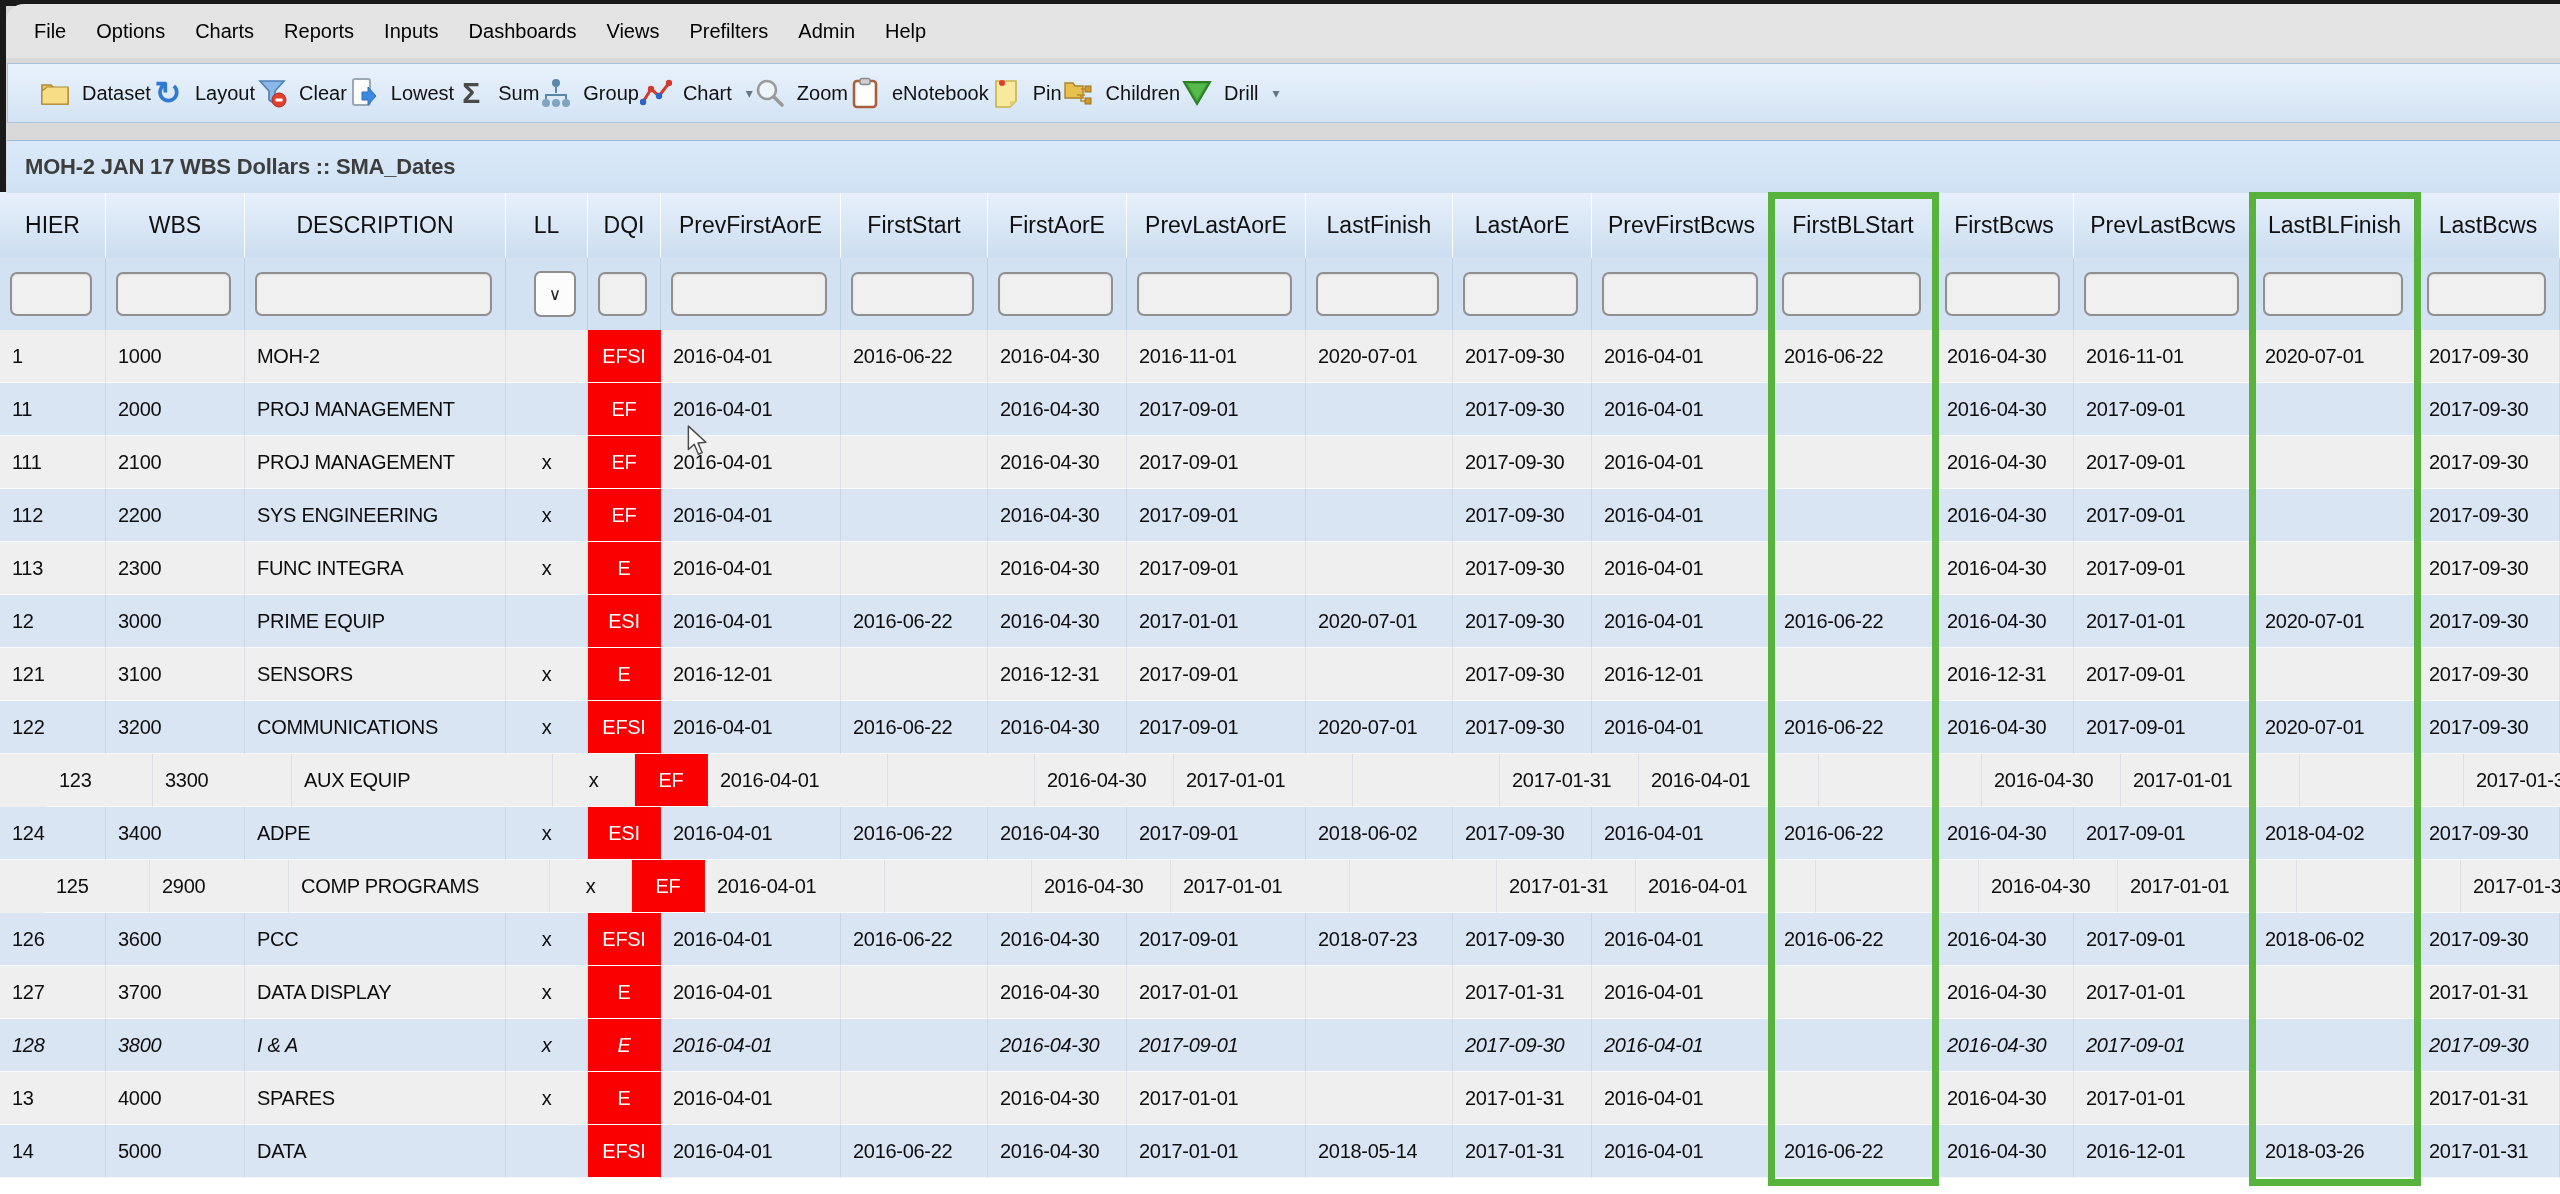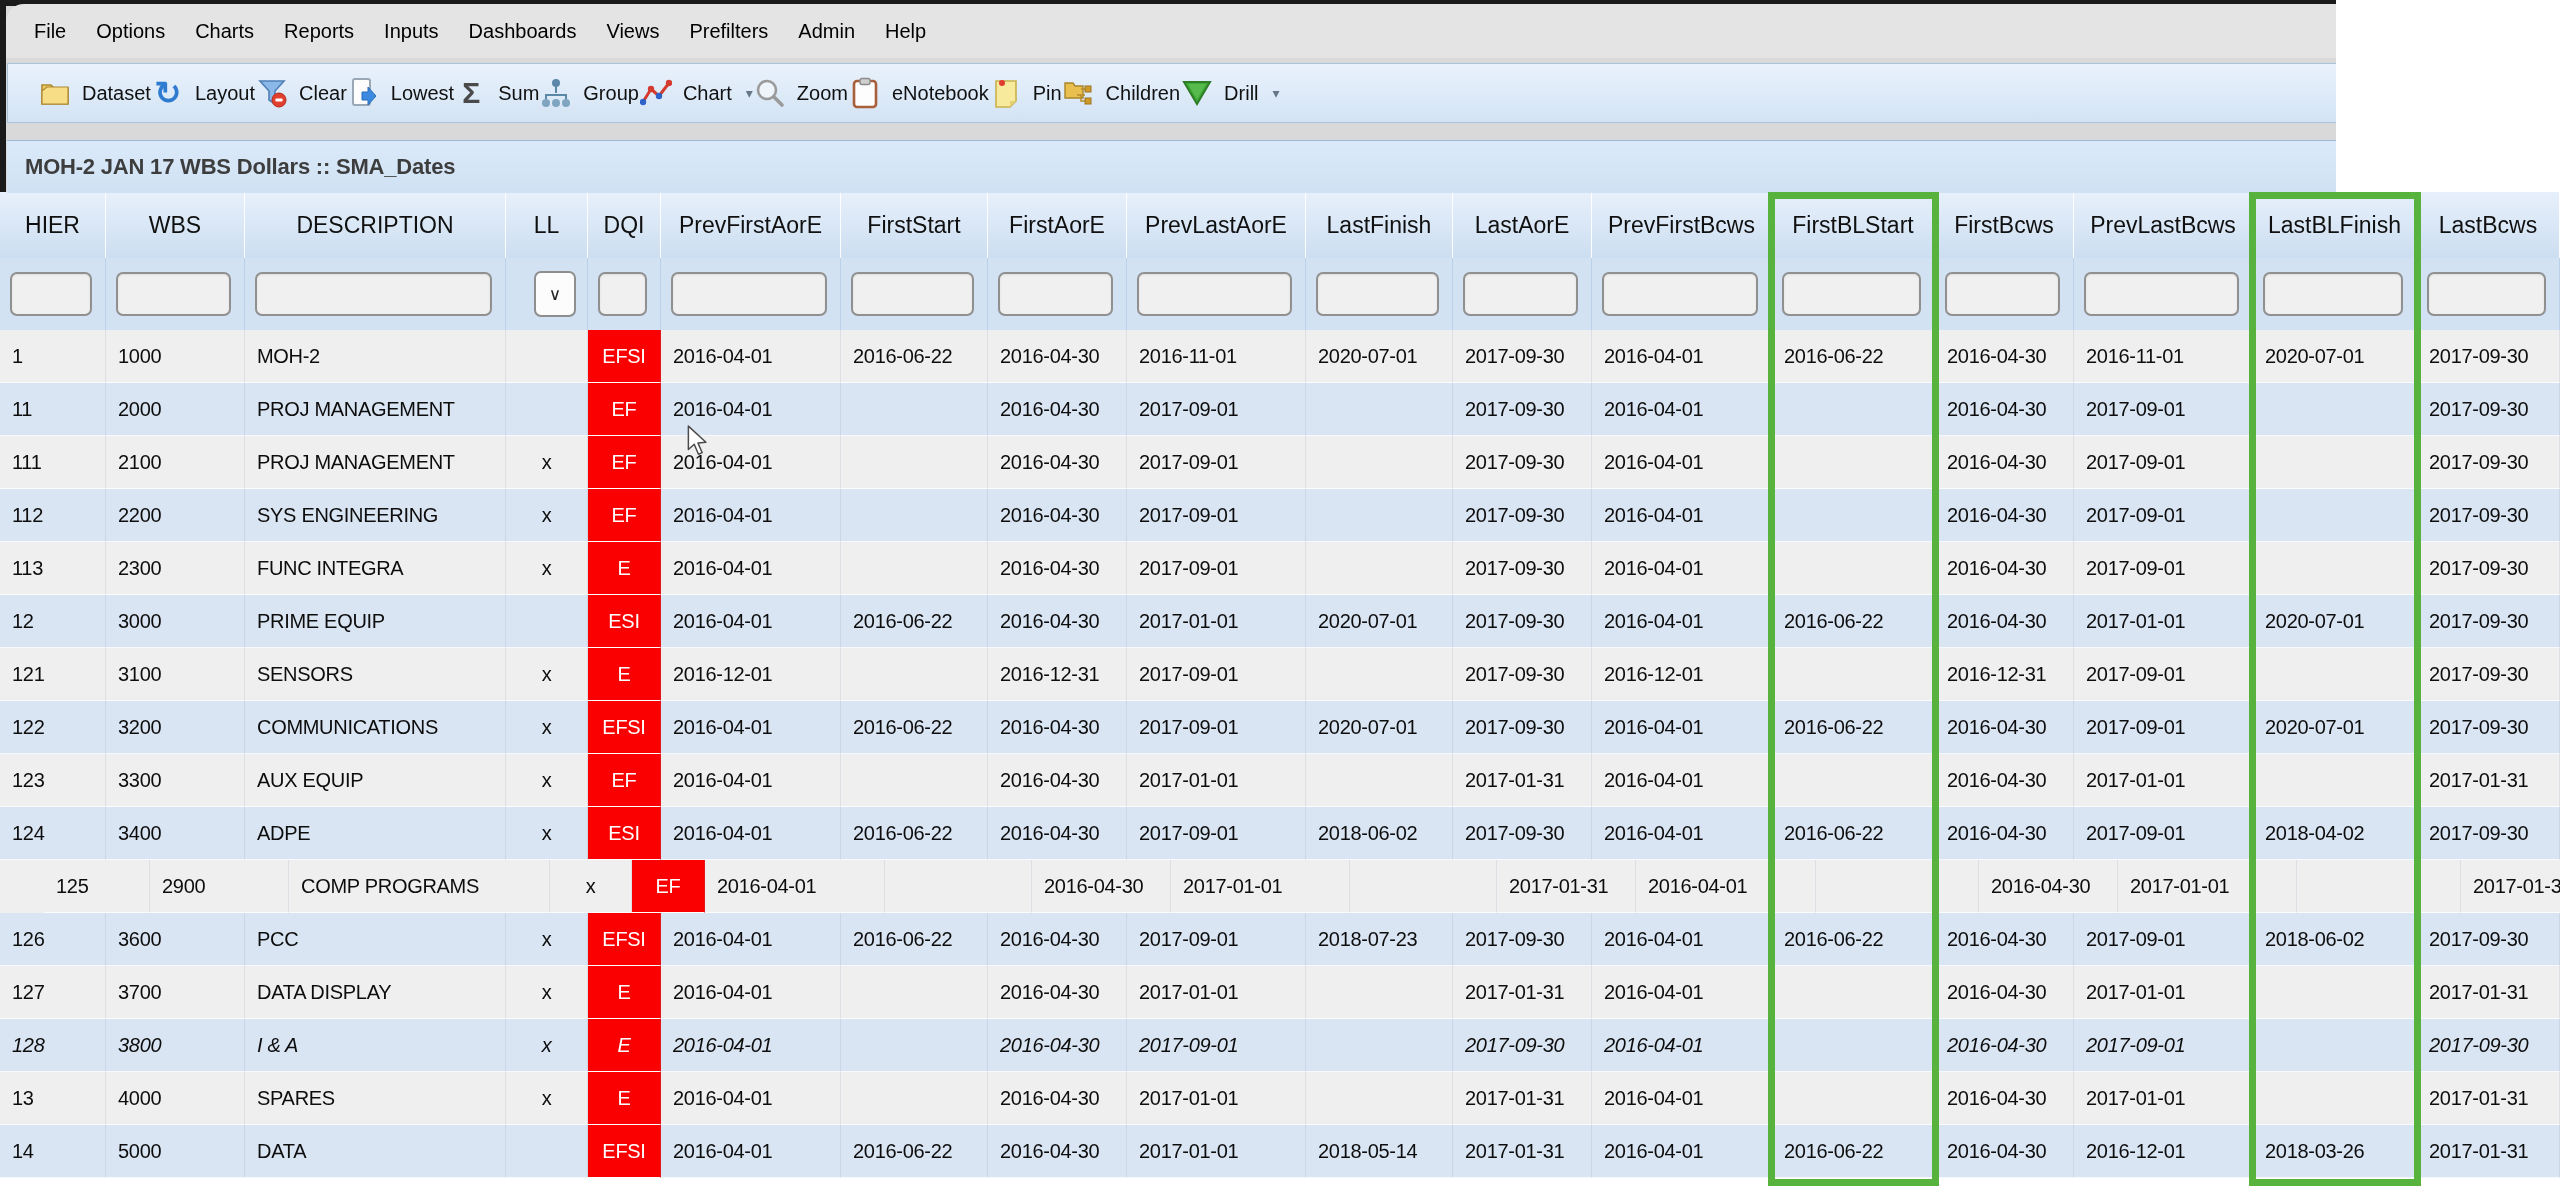--- a/index.html
+++ b/index.html
@@ -1,21 +1,21 @@
 <!DOCTYPE html>
 <html style="--red: #fb0000; --green: #57b33e; --row-odd: #efefef; --row-even: #dae5f3;"><head>
 <meta charset="utf-8">
 <style>
   html,body{margin:0;padding:0;}
   body{width:2560px;height:1194px;overflow:hidden;background:#ffffff;
        font-family:"Liberation Sans",sans-serif;position:relative;}
   :root{--red:#fb0000;--green:#57b33e;--row-odd:#efefef;--row-even:#dae5f3;}
 
   
-  .chrome{position:relative;width:2336px;height:192px;background:#d9d9d9;}
+  .chrome{position:relative;width:2560px;height:192px;background:#d9d9d9;}
   .top-edge{position:absolute;top:0;left:0;width:100%;height:6px;background:#1a1a1a;}
   .left-edge{position:absolute;top:0;left:0;width:6px;height:192px;background:#1a1a1a;z-index:6;}
   .menubar{position:absolute;top:4px;left:6px;right:0;height:54px;background:#e4e4e4;
            border-top-left-radius:18px;display:flex;align-items:center;gap:30px;
            padding-left:28px;font-size:20px;color:#000;z-index:2;}
   .menu-item{cursor:default;}
   .toolbar{position:absolute;top:63px;left:7px;right:0;height:60px;
            background:linear-gradient(#e9f2fc,#d3e3f4);
            border:1px solid #a9c3dd;border-right:none;box-sizing:border-box;
            display:flex;align-items:center;padding-left:30px;z-index:2;}
@@ -418,21 +418,21 @@
         <div class="bcell">2017-09-01</div>
         <div class="bcell">2020-07-01</div>
         <div class="bcell">2017-09-30</div>
         <div class="bcell">2016-04-01</div>
         <div class="bcell">2016-06-22</div>
         <div class="bcell">2016-04-30</div>
         <div class="bcell">2017-09-01</div>
         <div class="bcell">2020-07-01</div>
         <div class="bcell">2017-09-30</div>
       </div>
-      <div class="grow brow odd" style="grid-template-columns: 106px 139px 261px 82px 73px 180px 147px 139px 179px 147px 139px 180px 163px 139px 179px 164px 143px;">
+      <div class="grow brow odd" style="grid-template-columns: 106px 139px 261px 82px 73px 180px 147px 139px 179px 147px 139px 180px 163px 139px 179px 164px 143px; padding-left: 47px;">
         <div class="bcell">123</div>
         <div class="bcell">3300</div>
         <div class="bcell">AUX EQUIP</div>
         <div class="bcell ll">x</div>
         <div class="bcell dqi">EF</div>
         <div class="bcell">2016-04-01</div>
         <div class="bcell"></div>
         <div class="bcell">2016-04-30</div>
         <div class="bcell">2017-01-01</div>
         <div class="bcell"></div>

